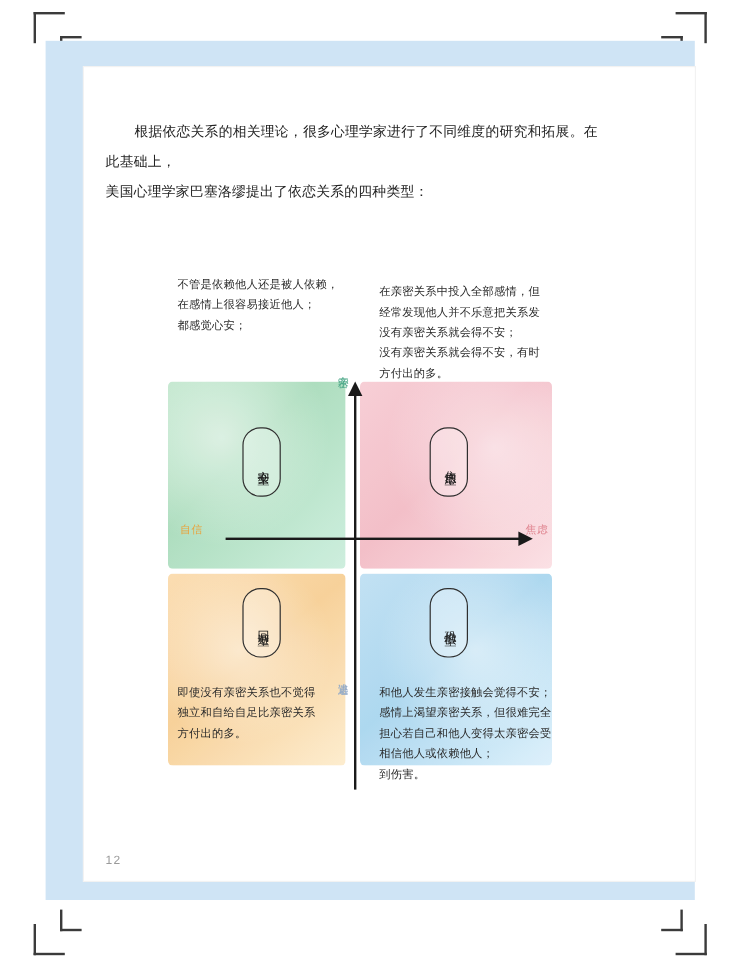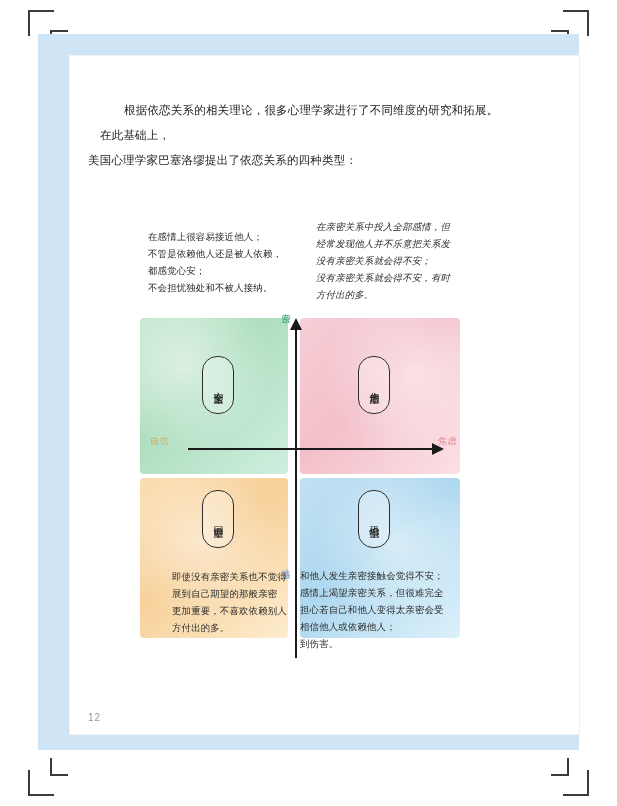--- a/index.html
+++ b/index.html
@@ -91,21 +91,21 @@
   .para {
     position: absolute;
     left: 88px;
     top: 98px;
     width: 420px;
     font-size: 11.5px;
     line-height: 25px;
     color: #222;
     letter-spacing: 0.2px;
   }
-  .para .ind { display: block; text-indent: 24px; margin-left: 12px; }
+  .para .ind { display: block; text-indent: 24px; }
   .para .l2 { display: block; }
 
   
   #diagram {
     position: absolute;
     left: 140px;
     top: 210px;
     width: 340px;
     height: 470px;
   }
@@ -208,23 +208,23 @@
   
   .desc {
     position: absolute;
     font-size: 9.4px;
     line-height: 17px;
     color: #2a2a2a;
     letter-spacing: 0.2px;
   }
   .desc div { white-space: nowrap; }
   .d-safe { left: 8px; top: 18px; width: 150px; }
-  .d-anxious { left: 176px; top: 8px; width: 170px; font-style: italic; }
-  .d-avoid { left: 8px; top: 358px; width: 150px; margin-left: 24px; }
-  .d-fear { left: 160px; top: 358px; width: 170px; font-family: Liberation Serif, serif; }
+  .d-anxious { left: 176px; top: 24px; width: 170px; }
+  .d-avoid { left: 8px; top: 358px; width: 150px; }
+  .d-fear { left: 176px; top: 358px; width: 170px; }
 
   
   .page-no {
     position: absolute;
     left: 88px;
     top: 712px;
     font-size: 10px;
     color: #9a9a9a;
     letter-spacing: 1px;
   }
@@ -300,38 +300,36 @@
       <span>焦虑型</span>
     </div>
     <div class="capsule cap-avoid">
       <span>回避型</span>
     </div>
     <div class="capsule cap-fear">
       <span>恐惧型</span>
     </div>
 
     <div class="desc d-safe">
+      <div>不管是依赖他人还是被人依赖，</div>
       <div>在感情上很容易接近他人；</div>
-      <div>不管是依赖他人还是被人依赖，</div>
       <div>都感觉心安；</div>
-      <div>不会担忧独处和不被人接纳。</div>
     </div>
 
     <div class="desc d-anxious">
       <div>在亲密关系中投入全部感情，但</div>
       <div>经常发现他人并不乐意把关系发</div>
       <div>没有亲密关系就会得不安；</div>
       <div>没有亲密关系就会得不安，有时</div>
       <div>方付出的多。</div>
     </div>
 
     <div class="desc d-avoid">
       <div>即使没有亲密关系也不觉得</div>
-      <div>展到自己期望的那般亲密</div>
-      <div>更加重要，不喜欢依赖别人</div>
+      <div>独立和自给自足比亲密关系</div>
       <div>方付出的多。</div>
     </div>
 
     <div class="desc d-fear">
       <div>和他人发生亲密接触会觉得不安；</div>
       <div>感情上渴望亲密关系，但很难完全</div>
       <div>担心若自己和他人变得太亲密会受</div>
       <div>相信他人或依赖他人；</div>
       <div>到伤害。</div>
     </div>

